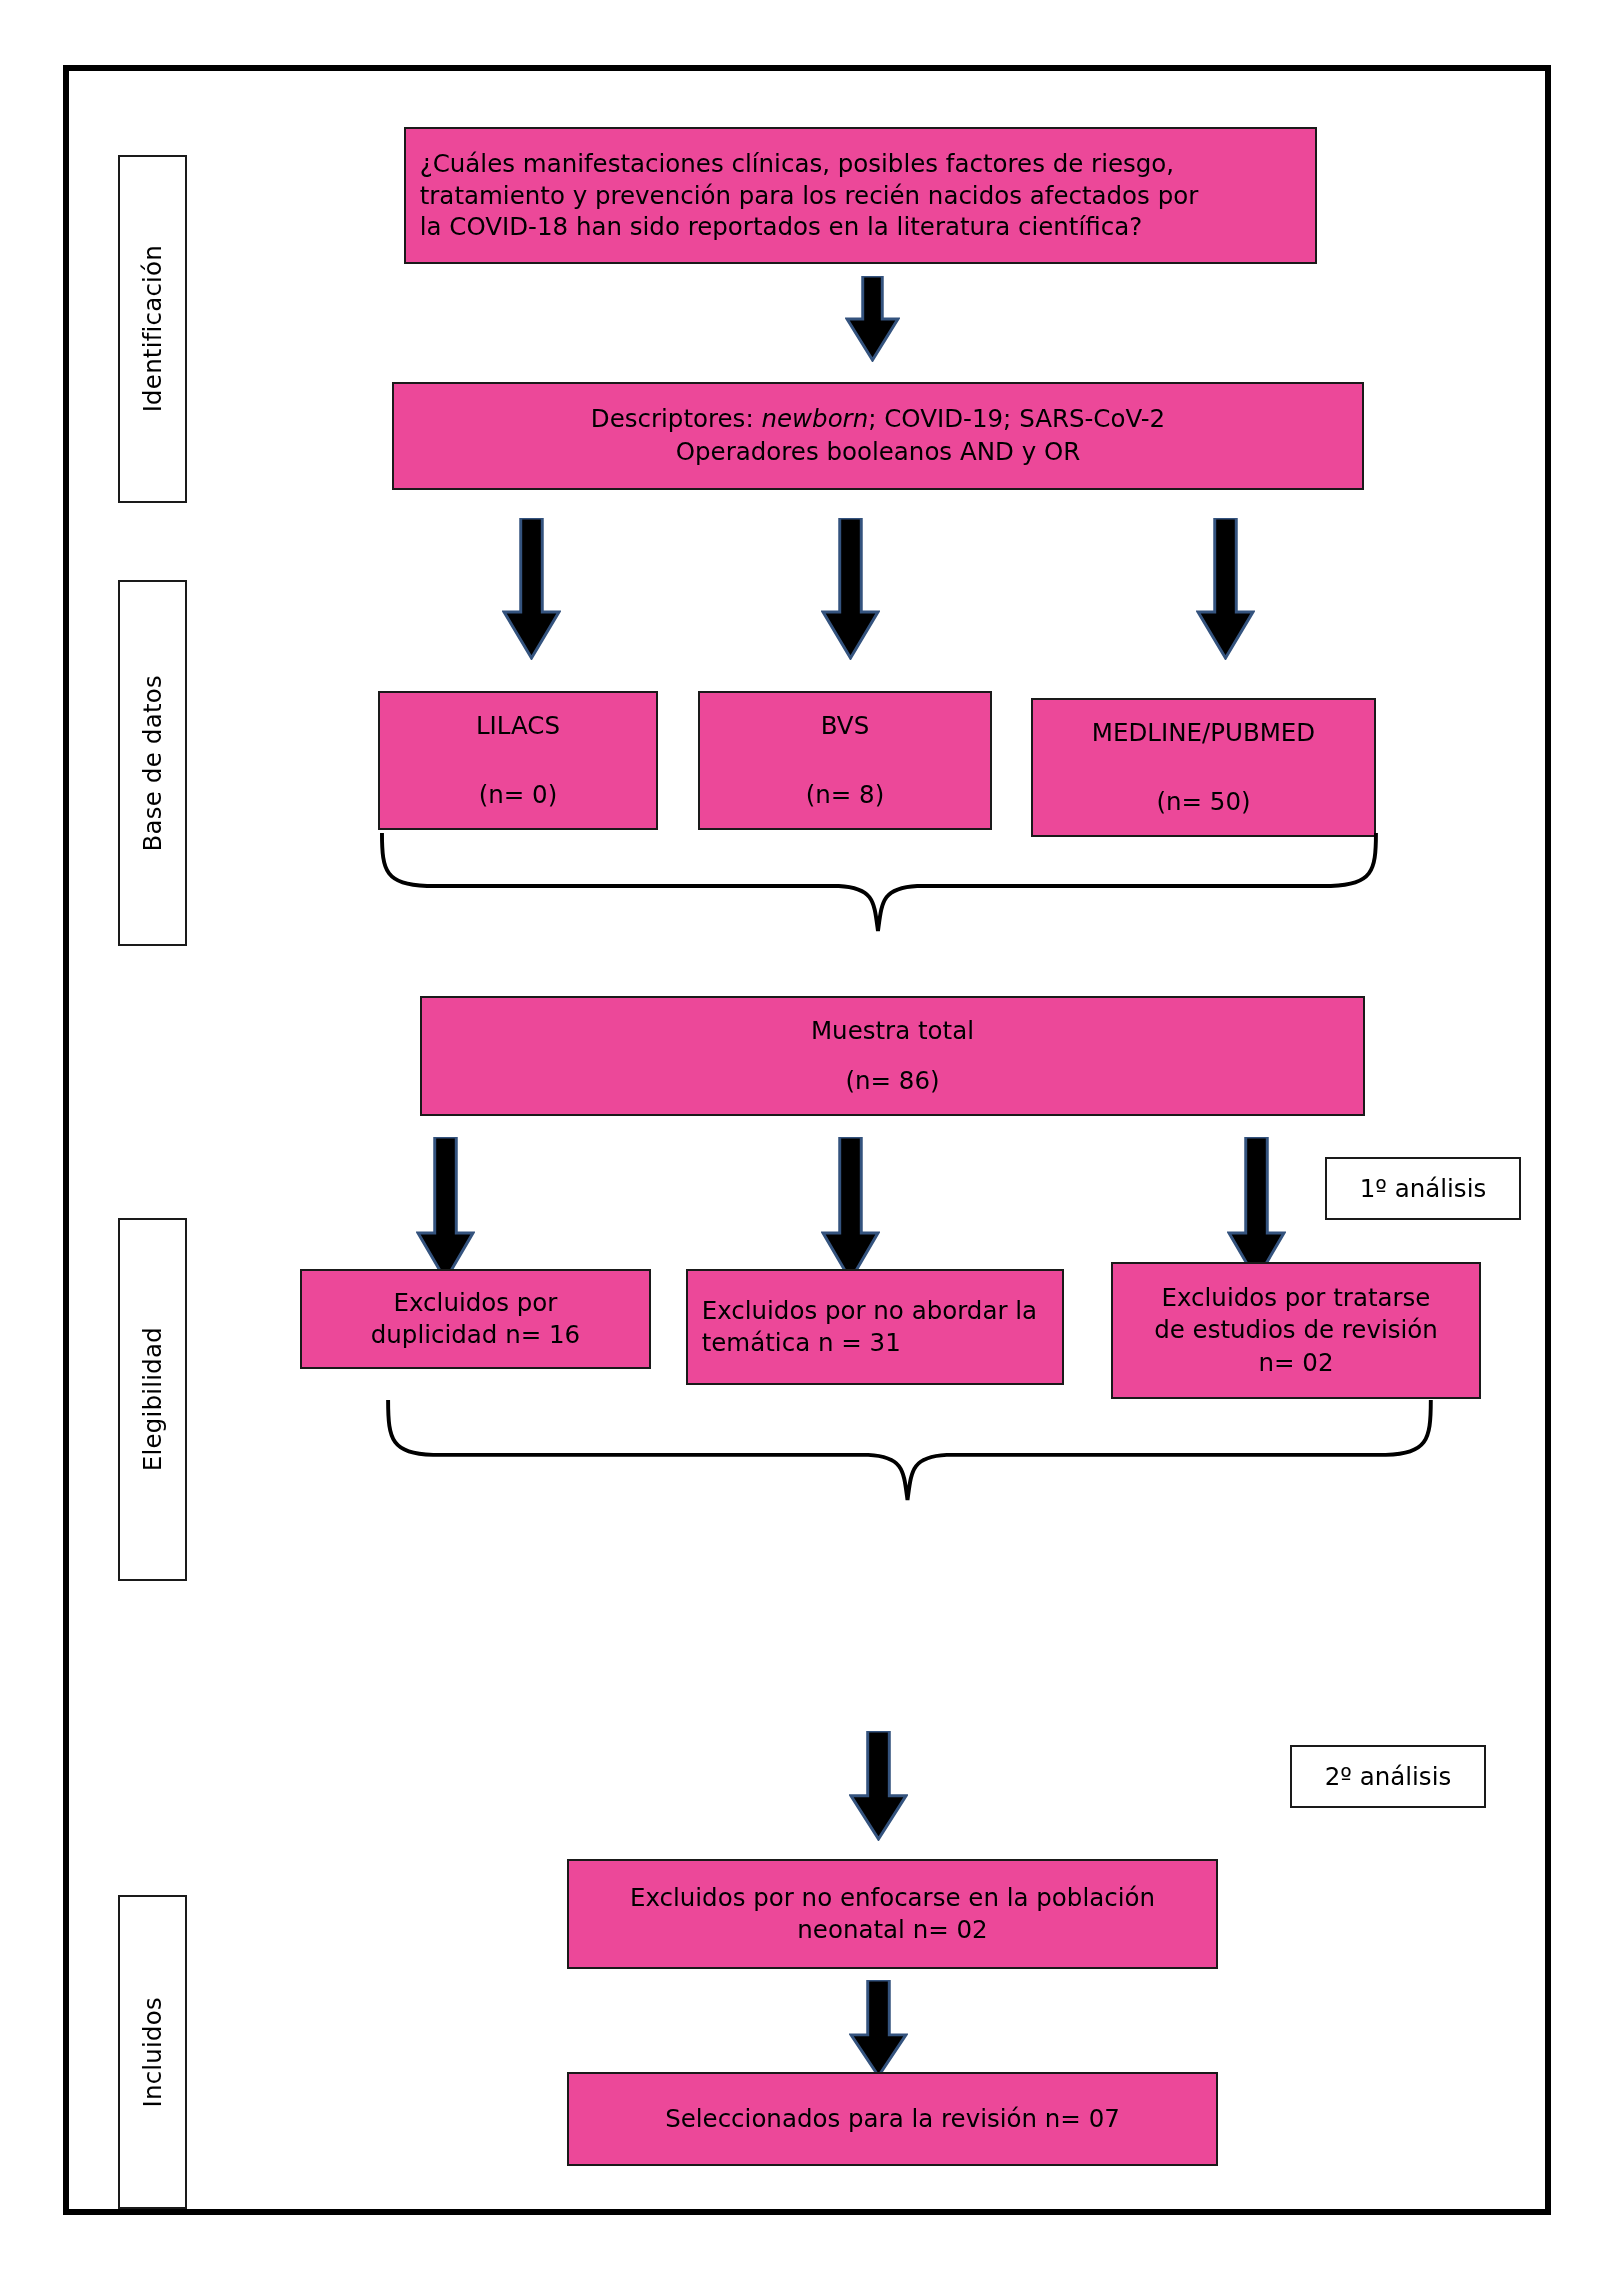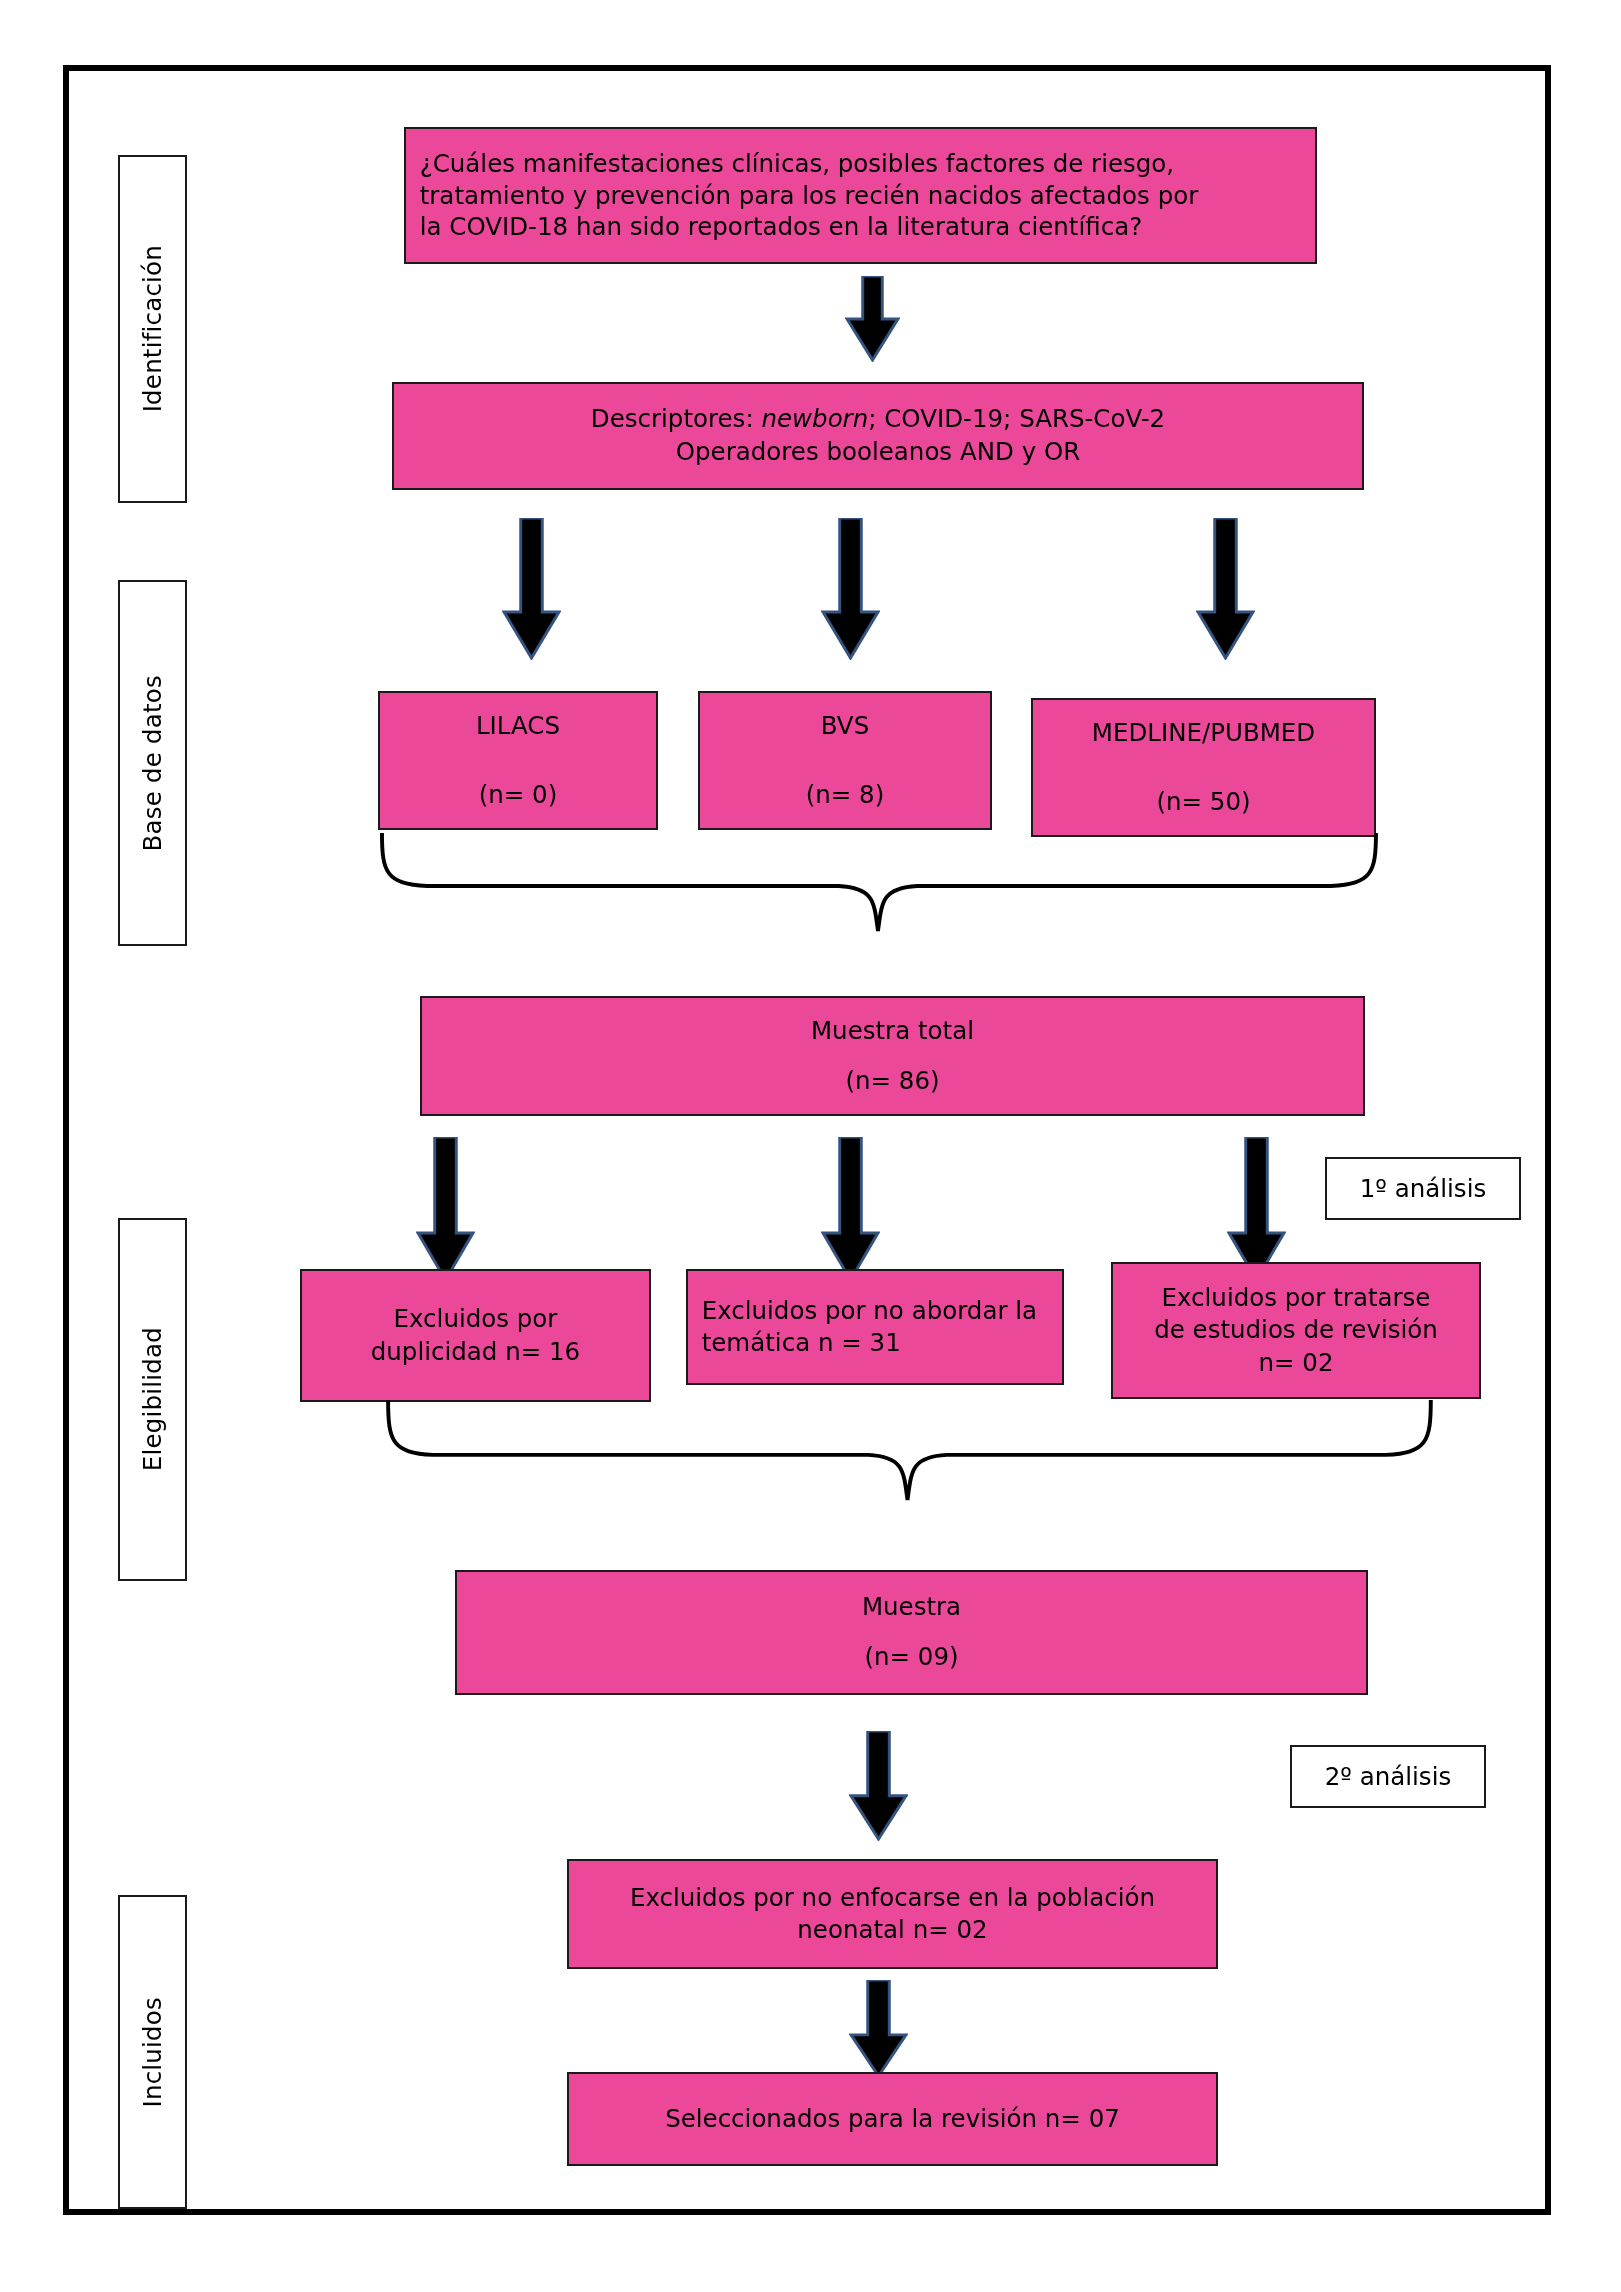--- a/index.html
+++ b/index.html
@@ -207,21 +207,21 @@
   <div class="arrow" style="left:1227px; top:1137px;">
     <svg width="59" height="145" viewBox="0 0 60 148">
       <polygon points="19,0 41,0 41,98 58,98 30,146 2,98 19,98" fill="#000000" stroke="#34537e" stroke-width="3"></polygon>
     </svg>
   </div>
 
   <div class="note-box" style="left:1325px; top:1157px; width:196px; height:63px;">
     <span>1º análisis</span>
   </div>
 
-  <div class="box t-exc pad-lr" style="left:300px; top:1269px; width:351px; height:133px;">
+  <div class="box t-exc pad-lr" style="left:300px; top:1269px; width:351px; height:100px;">
     <span class="line center">Excluidos por</span>
     <span class="line center">duplicidad n= 16</span>
   </div>
 
   <div class="box t-exc pad-lr" style="left:686px; top:1269px; width:378px; height:116px;">
     <span class="line left">Excluidos por no abordar la</span>
     <span class="line left">temática n = 31</span>
   </div>
 
   <div class="box t-exc pad-lr" style="left:1111px; top:1262px; width:370px; height:137px;">
@@ -235,25 +235,20 @@
       <path d="M 10,0
                C 10,42 14,54 56,56
                L 500,56
                C 536,58 536,72 540,102
                C 544,72 544,58 580,56
                L 1028,56
                C 1070,54 1074,42 1074,0" fill="none" stroke="#000000" stroke-width="4" stroke-linecap="round"></path>
     </svg>
   </div>
 
-  <div class="box t-mid" style="left:455px; top:1570px; width:913px; height:125px;">
-    <span class="line center">Muestra</span>
-    <div class="gap-md"></div>
-    <span class="line center">(n= 09)</span>
-  </div>
 
   <div class="arrow" style="left:849px; top:1731px;">
     <svg width="59" height="110" viewBox="0 0 60 112">
       <polygon points="19,0 41,0 41,66 58,66 30,110 2,66 19,66" fill="#000000" stroke="#34537e" stroke-width="3"></polygon>
     </svg>
   </div>
 
   <div class="note-box" style="left:1290px; top:1745px; width:196px; height:63px;">
     <span>2º análisis</span>
   </div>

